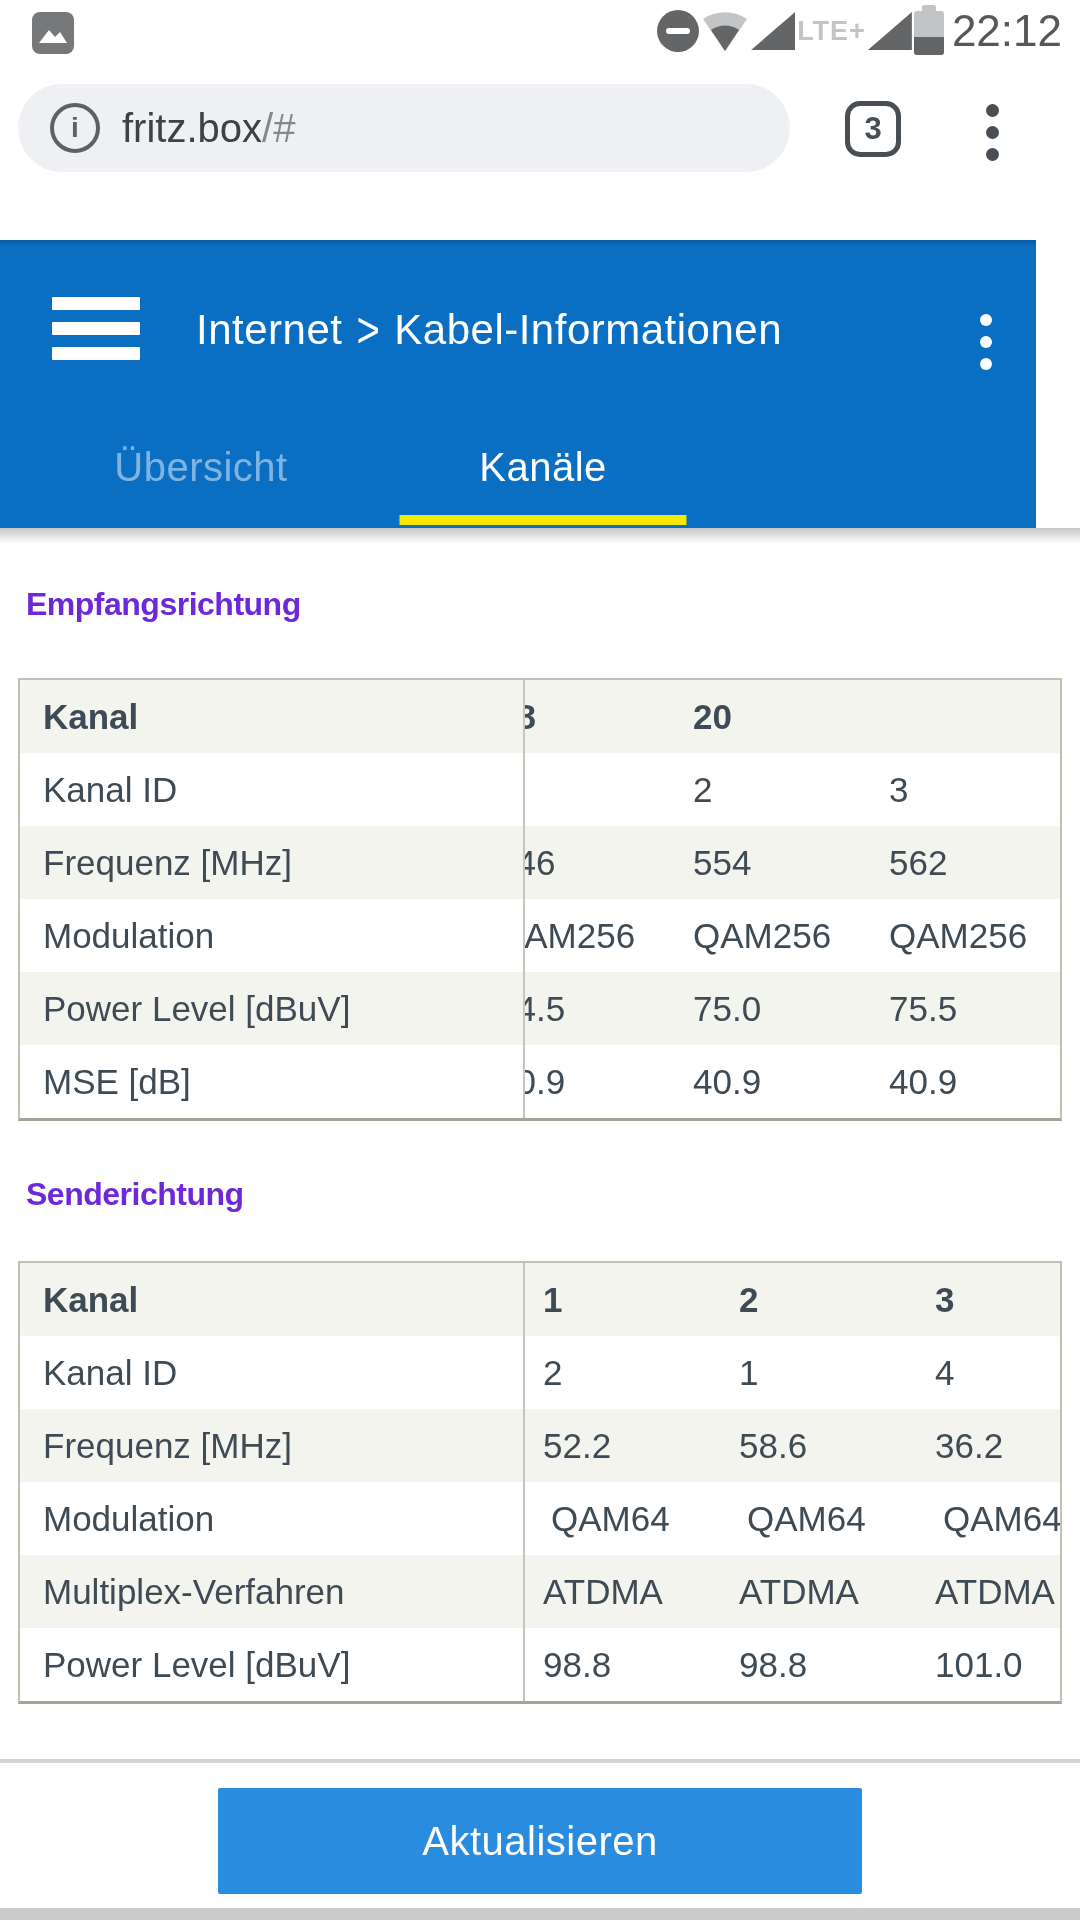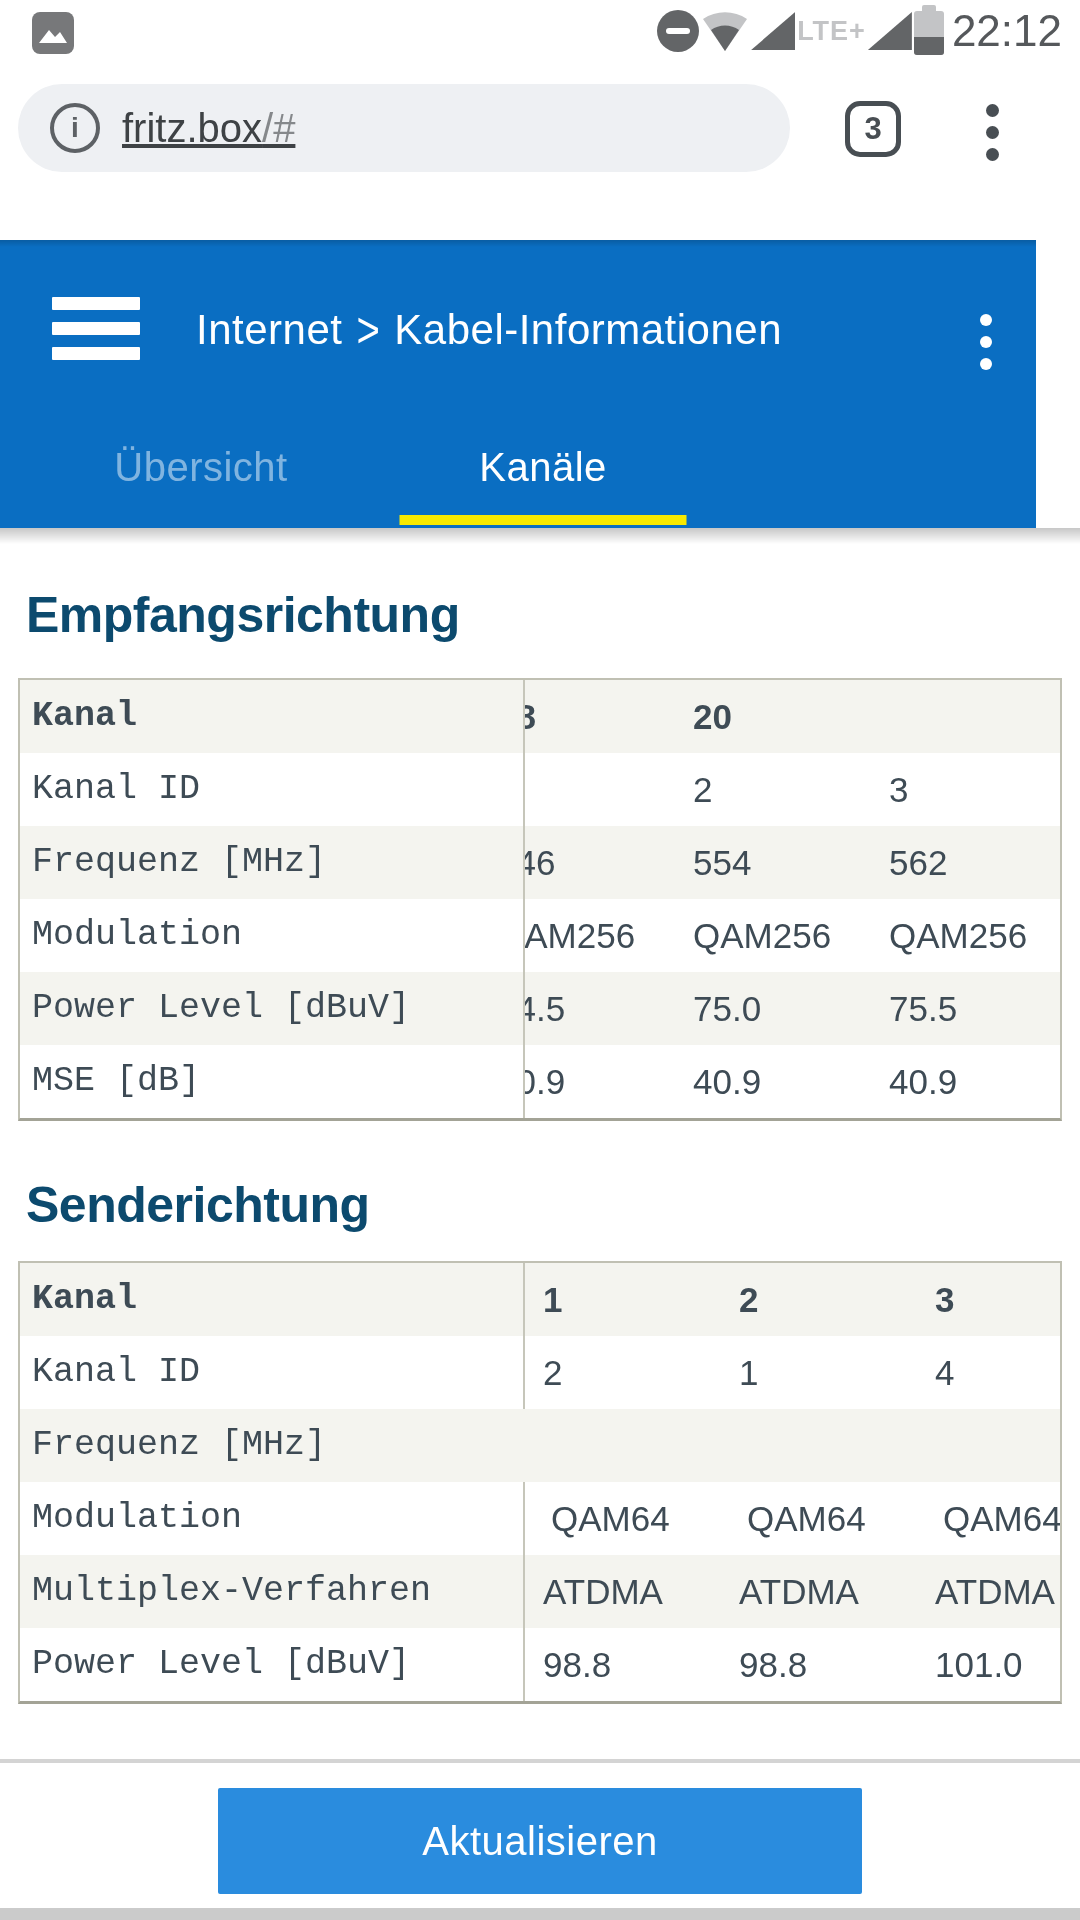--- a/index.html
+++ b/index.html
@@ -19,21 +19,21 @@
   .battery .body{width:30px;height:44px;background:#c3c4c6;border-radius:3px;position:relative;overflow:hidden;}
   .battery .fill{position:absolute;bottom:0;left:0;width:100%;height:18px;background:#636567;}
   .clock{font-size:44px;color:#55585b;margin-left:6px;}
 
   
   .url-row{position:absolute;top:62px;left:0;width:1080px;height:133px;background:#ffffff;}
   .url-pill{position:absolute;left:18px;top:22px;width:772px;height:88px;border-radius:44px;background:#eef0f3;
             display:flex;align-items:center;}
   .info-icon{width:42px;height:42px;border-radius:50%;border:4px solid #5d6165;margin-left:32px;
              display:flex;align-items:center;justify-content:center;font-size:28px;font-weight:700;color:#5d6165;}
-  .url-text{margin-left:22px;font-size:40px;color:#3e4245;text-decoration:underline;}
+  .url-text{margin-left:22px;font-size:40px;color:#3e4245;}
   .url-text .path{color:#85888b;}
   .tab-switcher{position:absolute;left:845px;top:39px;width:56px;height:56px;border:5px solid #484e53;border-radius:15px;
                 box-sizing:border-box;display:flex;align-items:center;justify-content:center;
                 font-size:31px;font-weight:700;color:#484e53;}
   .dots-v{position:absolute;left:986px;top:42px;display:flex;flex-direction:column;gap:9px;}
   .dots-v i{width:13px;height:13px;border-radius:50%;background:#484e53;}
 
   
   .app-header{position:absolute;top:240px;left:0;width:1036px;height:288px;background:#0a6ec2;text-align:right;}
   .app-header::before{content:"";position:absolute;top:0;left:0;right:0;height:7px;
@@ -49,27 +49,27 @@
   .tab{position:absolute;top:0;height:83px;display:flex;align-items:flex-start;justify-content:center;
        font-size:40px;font-weight:300;letter-spacing:.5px;}
   .tab.inactive{color:rgba(225,238,250,.55);}
   .tab.active{color:#ffffff;}
   .tab .underline{position:absolute;bottom:3px;left:50%;transform:translateX(-50%);
                   width:287px;height:10px;background:#f8e900;}
   .hdr-shadow{position:absolute;top:528px;left:0;width:1080px;height:16px;
               background:linear-gradient(rgba(0,0,0,.22),rgba(0,0,0,0));}
 
   
-  .h2{position:absolute;left:26px;font-size:50px;font-weight:700;color:#0c4a6e;letter-spacing:-.5px;}
+  .h2{position:absolute;left:26px;font-size:32px;font-weight:700;color:#6d28d9;letter-spacing:-.5px;}
   .data-table{position:absolute;left:18px;width:1044px;box-sizing:border-box;
               border:2px solid #c0c0b3;border-bottom:3px solid #a3a396;background:#ffffff;}
   .t-row{display:flex;height:73px;line-height:73px;font-size:35px;color:#3e4b55;}
   .t-row.stripe{background:#f4f4ef;}
   .t-row.hdr .t-label,.t-row.hdr .t-cell{font-weight:700;}
-  .t-label{flex:0 0 503px;padding-left:12px;box-sizing:border-box;white-space:nowrap;overflow:hidden;font-family:Liberation Mono, monospace;}
+  .t-label{flex:0 0 503px;padding-left:23px;box-sizing:border-box;white-space:nowrap;overflow:hidden;}
   .t-data{flex:1 1 auto;border-left:2px solid #c6c6ba;overflow:hidden;position:relative;}
   .t-strip{display:flex;height:73px;white-space:nowrap;}
   .t-cell{flex:0 0 196px;width:196px;padding-left:18px;box-sizing:border-box;overflow:visible;}
 
   .section-divider{position:absolute;top:1759px;left:0;width:1080px;height:4px;background:#d4d4d4;}
   .refresh-btn{position:absolute;left:218px;top:1788px;width:644px;height:106px;background:#2a8cde;border:none;
                color:#ffffff;font-size:40px;font-family:"Liberation Sans", sans-serif;font-weight:400;
                border-radius:2px;cursor:pointer;letter-spacing:.5px;}
   .bottom-strip{position:absolute;top:1908px;left:0;width:1080px;height:12px;background:#cbcbcb;}
 </style>
@@ -223,20 +223,27 @@
       <div class="t-data">
         <div class="t-strip" style="margin-left: 0px;">
           <div class="t-cell">2</div>
           <div class="t-cell">1</div>
           <div class="t-cell">4</div>
         </div>
       </div>
     </div>
     <div class="t-row stripe">
       <div class="t-label">Frequenz [MHz]</div>
+      <div class="t-data">
+        <div class="t-strip" style="margin-left: 0px;">
+          <div class="t-cell">52.2</div>
+          <div class="t-cell">58.6</div>
+          <div class="t-cell">36.2</div>
+        </div>
+      </div>
     </div>
     <div class="t-row">
       <div class="t-label">Modulation</div>
       <div class="t-data">
         <div class="t-strip" style="margin-left: 8px;">
           <div class="t-cell">QAM64</div>
           <div class="t-cell">QAM64</div>
           <div class="t-cell">QAM64</div>
         </div>
       </div>

